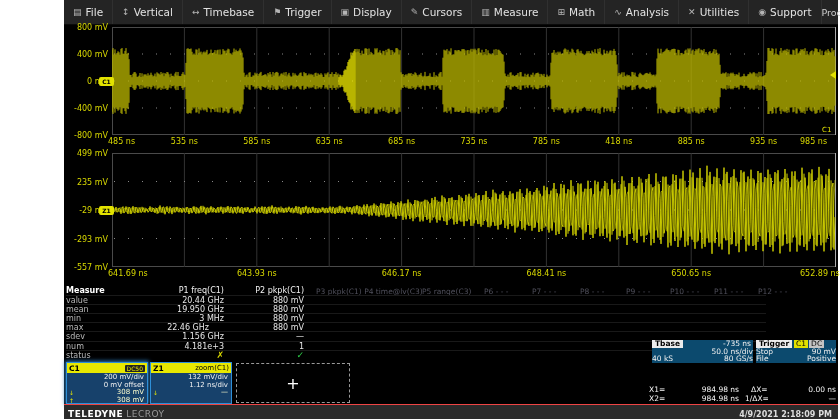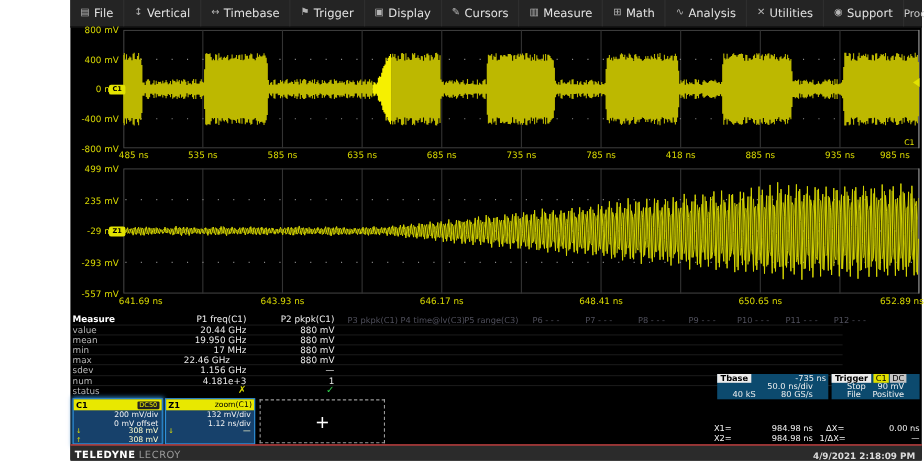--- a/index.html
+++ b/index.html
@@ -51,21 +51,21 @@
           box-sizing:border-box;display:flex;align-items:center;justify-content:center;
           color:#fff;font-size:16px;background:#000;}
 
   
   .panel{position:absolute;top:340px;height:23px;background:#0c4a6e;font-size:7.5px;color:#f0f0f0;}
   .panel-head{display:flex;align-items:center;height:8px;line-height:8px;}
   .chip{background:#ececec;color:#000;font-weight:bold;padding:0 3px;height:8px;}
   .badge-c1{background:#e0e000;color:#000;padding:0 2px;margin-left:2px;height:8px;}
   .badge-dc{background:#c4c4c4;color:#000;padding:0 2px;margin-left:1px;height:8px;}
   .p-val{margin-left:auto;padding-right:2px;}
-  .p-row{display:flex;height:7px;line-height:7px;padding:0 14px;}
+  .p-row{display:flex;height:7px;line-height:7px;padding:0 0;}
   .p-row .r{margin-left:auto;}
   .xrow{position:absolute;left:585px;width:187px;height:9px;color:#f5f5f5;font-size:7.5px;}
   .xrow span{position:absolute;white-space:nowrap;}
 
   
   #footer{position:absolute;left:0;top:404px;width:774px;height:14px;background:#2b2b2b;
           border-top:1px solid #ef4444;display:flex;align-items:flex-end;}
   .brand-b{color:#ffffff;font-weight:bold;font-size:9px;margin-left:4px;letter-spacing:0.5px;}
   .brand-l{color:#9a9a9a;font-size:9px;margin-left:3px;letter-spacing:0.5px;}
   #datetime{margin-left:auto;margin-right:6px;color:#dddddd;font-size:8px;font-weight:bold;}
@@ -215,21 +215,21 @@
         <div class="mt-row-line" style="top: 295px;"></div>
         <div class="mt-cell mt-label" style="top: 296px; left: 2px;">value</div>
         <div class="mt-cell" style="top: 296px; left: 70px; width: 90px; text-align: right;">20.44 GHz</div>
         <div class="mt-cell" style="top: 296px; left: 150px; width: 90px; text-align: right;">880 mV</div>
         <div class="mt-row-line" style="top: 304.1px;"></div>
         <div class="mt-cell mt-label" style="top: 305.1px; left: 2px;">mean</div>
         <div class="mt-cell" style="top: 305.1px; left: 70px; width: 90px; text-align: right;">19.950 GHz</div>
         <div class="mt-cell" style="top: 305.1px; left: 150px; width: 90px; text-align: right;">880 mV</div>
         <div class="mt-row-line" style="top: 313.2px;"></div>
         <div class="mt-cell mt-label" style="top: 314.2px; left: 2px;">min</div>
-        <div class="mt-cell" style="top: 314.2px; left: 70px; width: 90px; text-align: right;">17 MHz</div>
+        <div class="mt-cell" style="top: 314.2px; left: 70px; width: 90px; text-align: right;">3 MHz</div>
         <div class="mt-cell" style="top: 314.2px; left: 150px; width: 90px; text-align: right;">880 mV</div>
         <div class="mt-row-line" style="top: 322.3px;"></div>
         <div class="mt-cell mt-label" style="top: 323.3px; left: 2px;">max</div>
         <div class="mt-cell" style="top: 323.3px; left: 55px; width: 90px; text-align: right;">22.46 GHz</div>
         <div class="mt-cell" style="top: 323.3px; left: 150px; width: 90px; text-align: right;">880 mV</div>
         <div class="mt-row-line" style="top: 331.4px;"></div>
         <div class="mt-cell mt-label" style="top: 332.4px; left: 2px;">sdev</div>
         <div class="mt-cell" style="top: 332.4px; left: 70px; width: 90px; text-align: right;">1.156 GHz</div>
         <div class="mt-cell" style="top: 332.4px; left: 150px; width: 90px; text-align: right;">—</div>
         <div class="mt-row-line" style="top: 340.5px;"></div>

